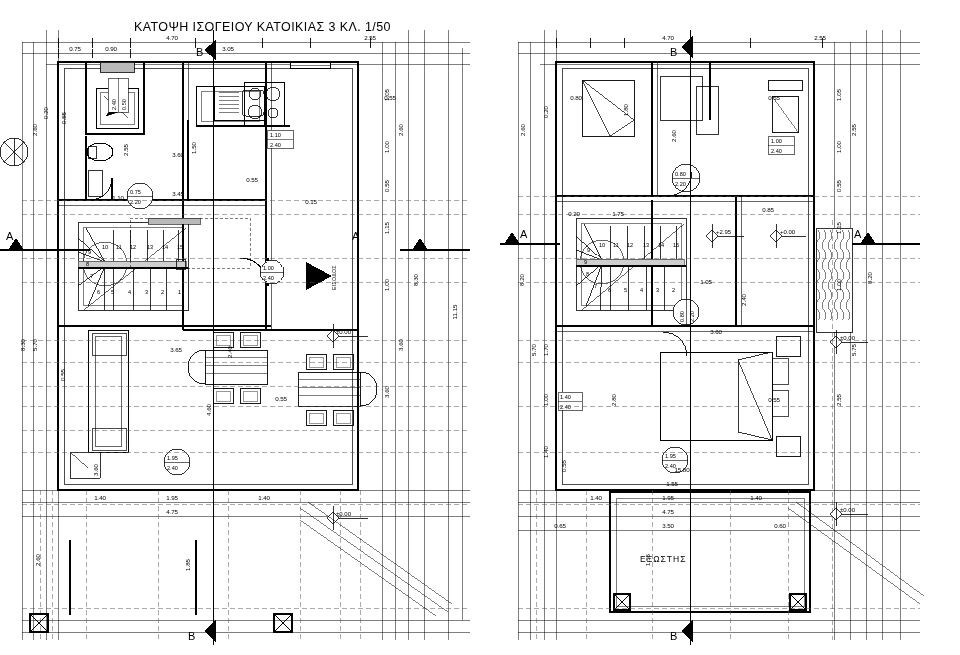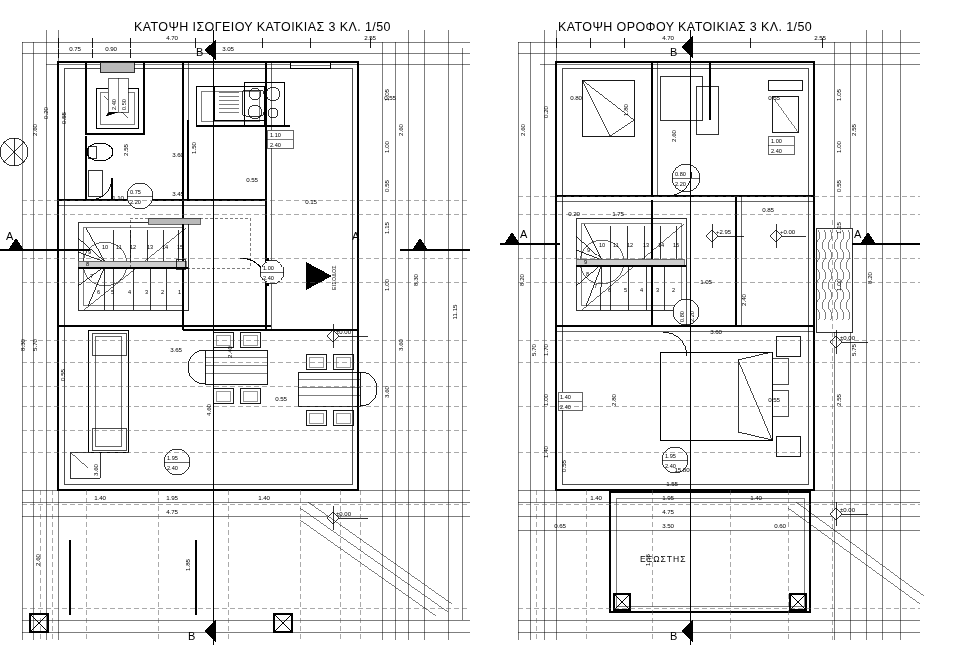--- a/index.html
+++ b/index.html
@@ -408,21 +408,20 @@
           <text x="196" y="148" transform="rotate(-90 196 148)">1.50</text>
           <text x="232" y="352" transform="rotate(-90 232 352)">2.40</text>
           <text x="211" y="410" transform="rotate(-90 211 410)">4.60</text>
           <text x="98" y="470" transform="rotate(-90 98 470)">3.60</text>
         </g>
       </g>
     </svg>
   </div>
 
   <div class="plan" id="plan-right">
-    <div class="title" style="left:58px;top:20px;">ΚΑΤΟΨΗ ΟΡΟΦΟΥ  ΚΑΤΟΙΚΙΑΣ 3  ΚΛ. 1/50</div>
 
     <svg width="460" height="655" viewBox="0 0 460 655">
       <g stroke="#000" fill="none" shape-rendering="crispEdges">
 
         <g stroke-width=".5">
           <line x1="18" y1="42" x2="420" y2="42"></line>
           <line x1="18" y1="53" x2="420" y2="53"></line>
           <line x1="40" y1="64" x2="420" y2="64"></line>
           <line x1="18" y1="42" x2="18" y2="640"></line>
           <line x1="30" y1="42" x2="30" y2="640"></line>

